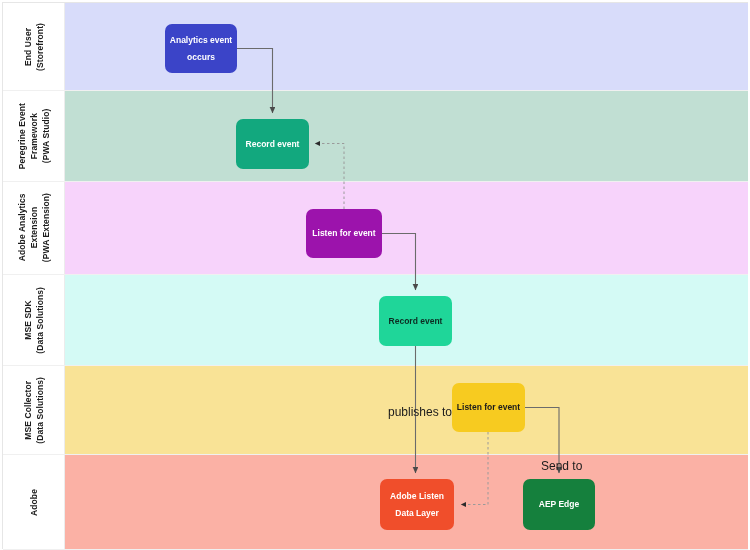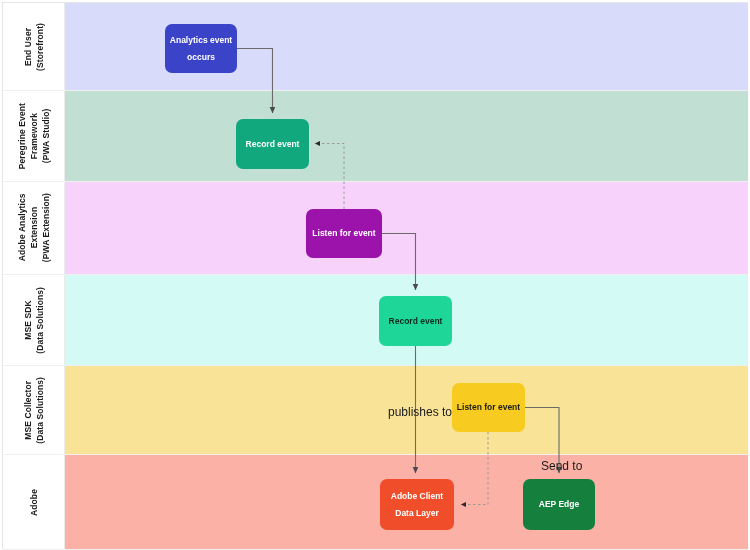--- a/index.html
+++ b/index.html
@@ -195,20 +195,20 @@
   <div class="node" id="node-2" style="left: 306px; top: 209px; width: 76px; height: 49px; background: rgb(156, 19, 172); color: rgb(255, 255, 255);">
     <span>Listen for event</span>
   </div>
   <div class="node" id="node-3" style="left: 379px; top: 296px; width: 73px; height: 50px; background: rgb(31, 214, 153); color: rgb(13, 43, 34);">
     <span>Record event</span>
   </div>
   <div class="node" id="node-4" style="left: 452px; top: 383px; width: 73px; height: 49px; background: rgb(247, 203, 32); color: rgb(27, 27, 27);">
     <span>Listen for event</span>
   </div>
   <div class="node" id="node-5" style="left: 380px; top: 479px; width: 74px; height: 51px; background: rgb(240, 78, 43); color: rgb(255, 255, 255);">
-    <span>Adobe Client
+    <span>Adobe Listen
 Data Layer</span>
   </div>
   <div class="node" id="node-6" style="left: 523px; top: 479px; width: 72px; height: 51px; background: #15803d; color: rgb(255, 255, 255);">
     <span>AEP Edge</span>
   </div>
 
 </div>
 
 </body></html>

